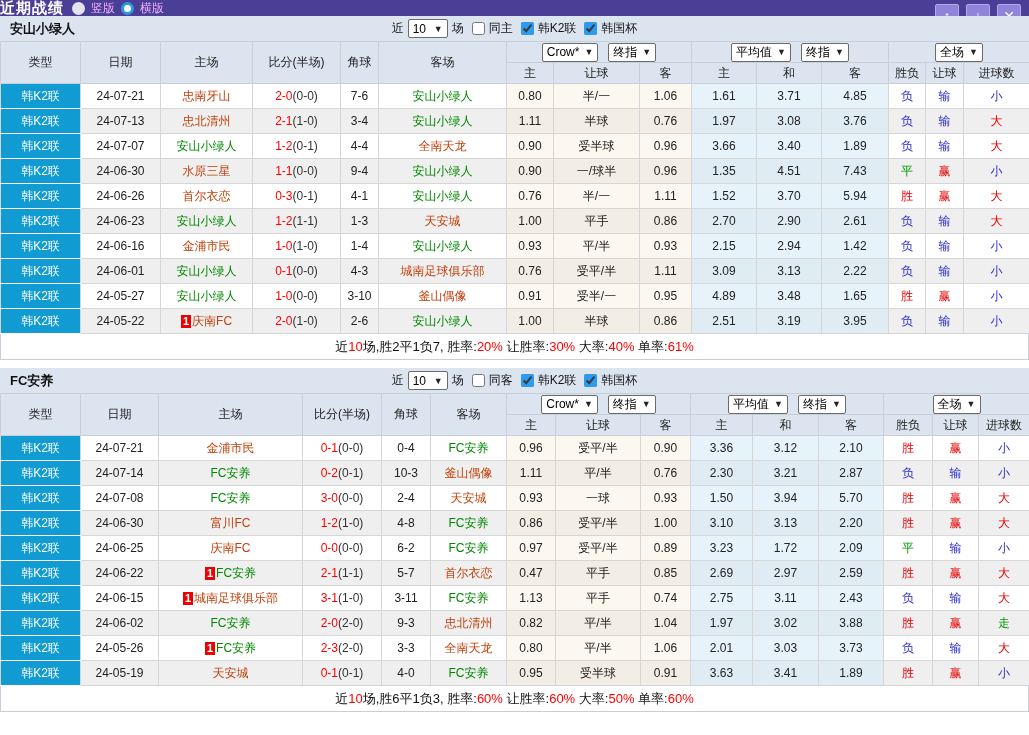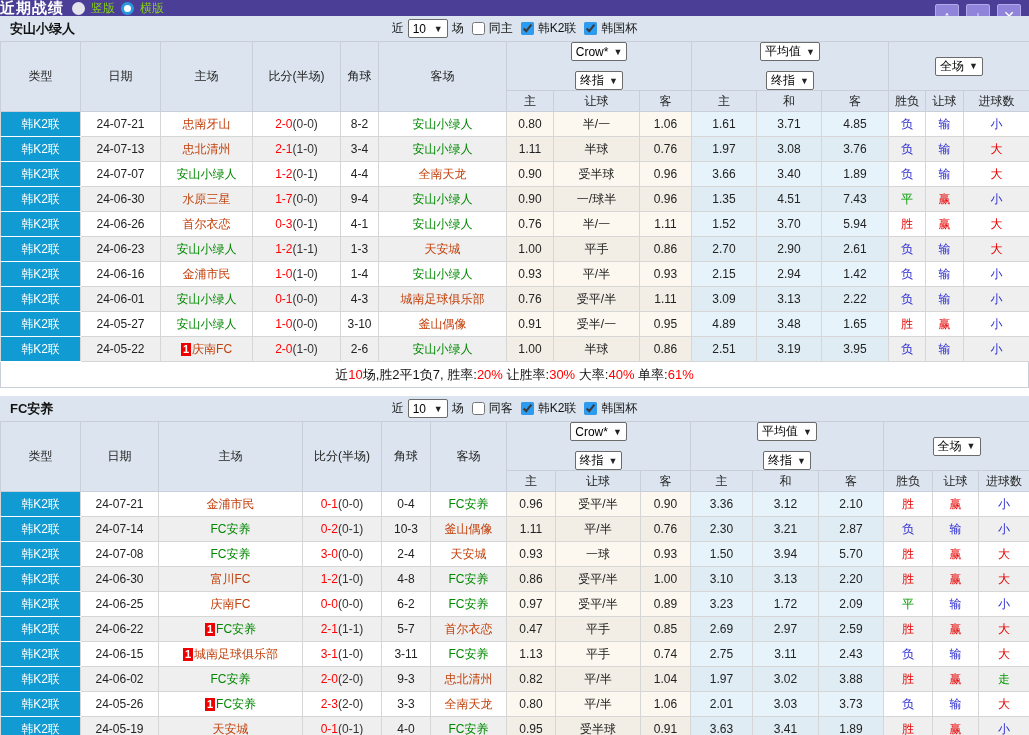--- a/index.html
+++ b/index.html
@@ -12,21 +12,21 @@
   .title-bar {
     height:16px; background:#4b3e97; position:relative;
     display:flex; align-items:center; justify-content:flex-start;
   }
   .title-center { display:flex; align-items:center; gap:8px; }
   .tb-title { color:#fff; font-size:15px; font-weight:bold; letter-spacing:1px; }
   .radio-group { display:flex; align-items:center; gap:6px; }
   .radio { display:inline-block; width:13px; height:13px; border-radius:50%; cursor:pointer; }
   .radio.unsel { background:#e4e4ec; }
   .radio.sel   { background:#fff; border:3px solid #2a9ae0; }
-  .radio-label { color:#84cc16; font-size:12px; }
+  .radio-label { color:#f0abfc; font-size:12px; }
   .win-buttons { position:absolute; right:8px; top:4px; display:flex; gap:7px; }
   .win-btn {
     width:24px; height:24px; background:#8f84da; border:1px solid #b3aaec;
     border-radius:2px; color:#fff; font-size:14px; font-weight:bold;
     display:flex; align-items:center; justify-content:center; cursor:pointer;
   }
   
   .filter-row {
     height:25px; background:#dce5ef; position:relative;
     display:flex; align-items:center; justify-content:center; gap:4px;
@@ -61,21 +61,21 @@
   .team.green { color:#008800; }
   .badge {
     display:inline-block; background:#ee0000; color:#fff; font-weight:bold;
     padding:0 2px; margin-right:1px; font-size:11px; line-height:13px;
   }
   .score-main { color:#ff0000; }
   .score-half { color:#333; }
   td.res.red { color:#e60000; }
   td.res.blue { color:#2b2bd0; }
   td.res.green { color:#009900; }
-  .grp-selects { display:flex; align-items:center; justify-content:center; gap:10px;flex-direction:column; }
+  .grp-selects { display:flex; align-items:center; justify-content:center; gap:10px; }
   
   .summary {
     height:26px; line-height:25px; text-align:center; background:#fff;
     border:1px solid #c9cfd8; border-top:none; font-size:13px; color:#111;
   }
   .summary .red { color:#ff0000; }
   .spacer { height:8px; background:#fff; }
 </style>
 </head>
 <body>
@@ -191,21 +191,21 @@
       <th>让球</th>
       <th>进球数</th>
     </tr>
   </thead>
   <tbody>
       <tr>
         <td class="league">韩K2联</td>
         <td>24-07-21</td>
         <td><span class="team">忠南牙山</span></td>
         <td><span class="score-main">2-0</span><span class="score-half">(0-0)</span></td>
-        <td>8-2</td>
+        <td>7-6</td>
         <td><span class="team green">安山小绿人</span></td>
         <td class="warm">0.80</td>
         <td class="warm">半/一</td>
         <td class="warm">1.06</td>
         <td class="cool">1.61</td>
         <td class="cool">3.71</td>
         <td class="cool">4.85</td>
         <td class="res blue">负</td>
         <td class="res blue">输</td>
         <td class="res blue">小</td>
@@ -241,21 +241,21 @@
         <td class="cool">3.40</td>
         <td class="cool">1.89</td>
         <td class="res blue">负</td>
         <td class="res blue">输</td>
         <td class="res red">大</td>
       </tr>
       <tr>
         <td class="league">韩K2联</td>
         <td>24-06-30</td>
         <td><span class="team">水原三星</span></td>
-        <td><span class="score-main">1-7</span><span class="score-half">(0-0)</span></td>
+        <td><span class="score-main">1-1</span><span class="score-half">(0-0)</span></td>
         <td>9-4</td>
         <td><span class="team green">安山小绿人</span></td>
         <td class="warm">0.90</td>
         <td class="warm">一/球半</td>
         <td class="warm">0.96</td>
         <td class="cool">1.35</td>
         <td class="cool">4.51</td>
         <td class="cool">7.43</td>
         <td class="res green">平</td>
         <td class="res red">赢</td>

